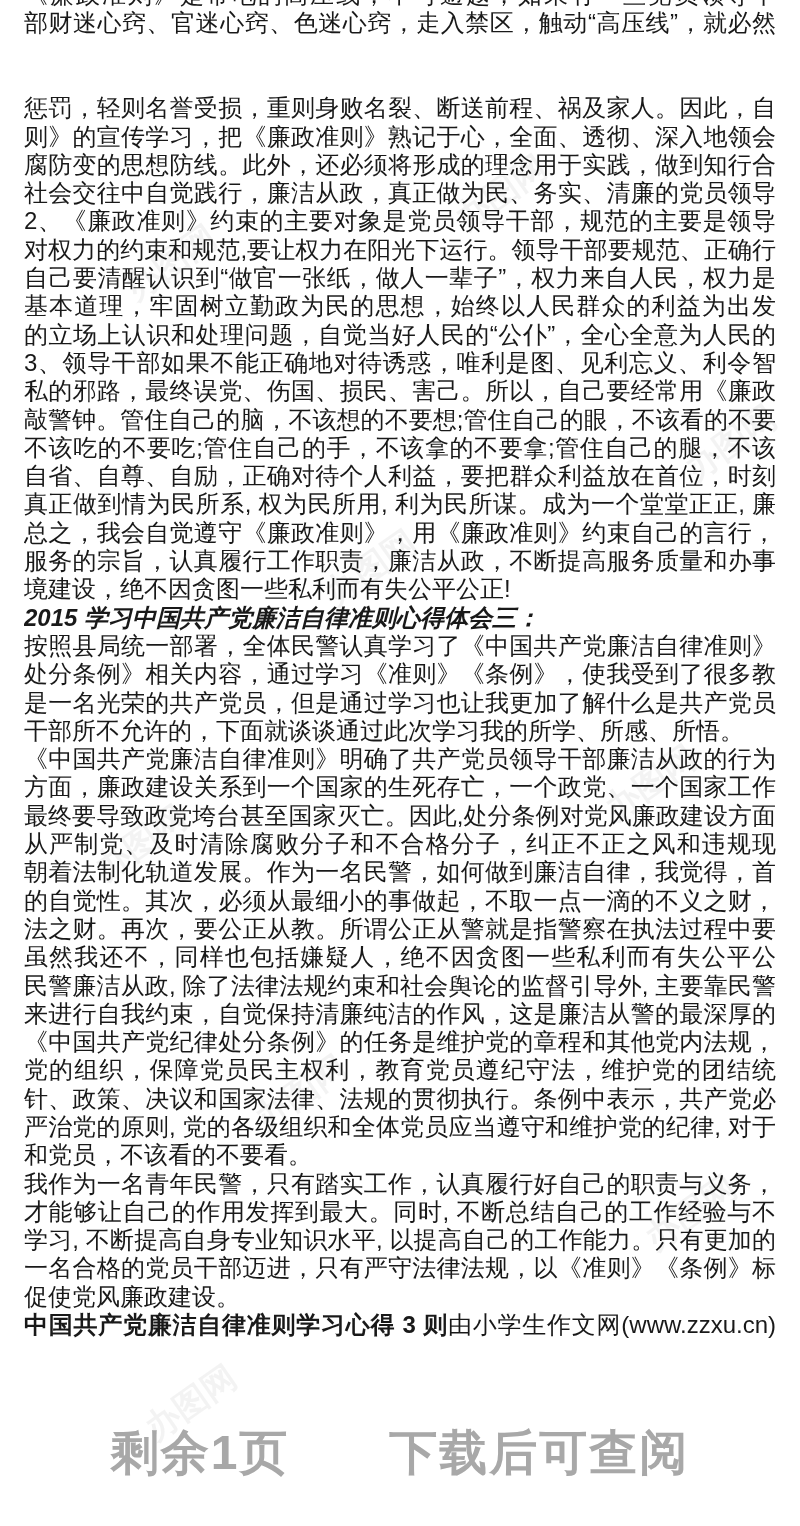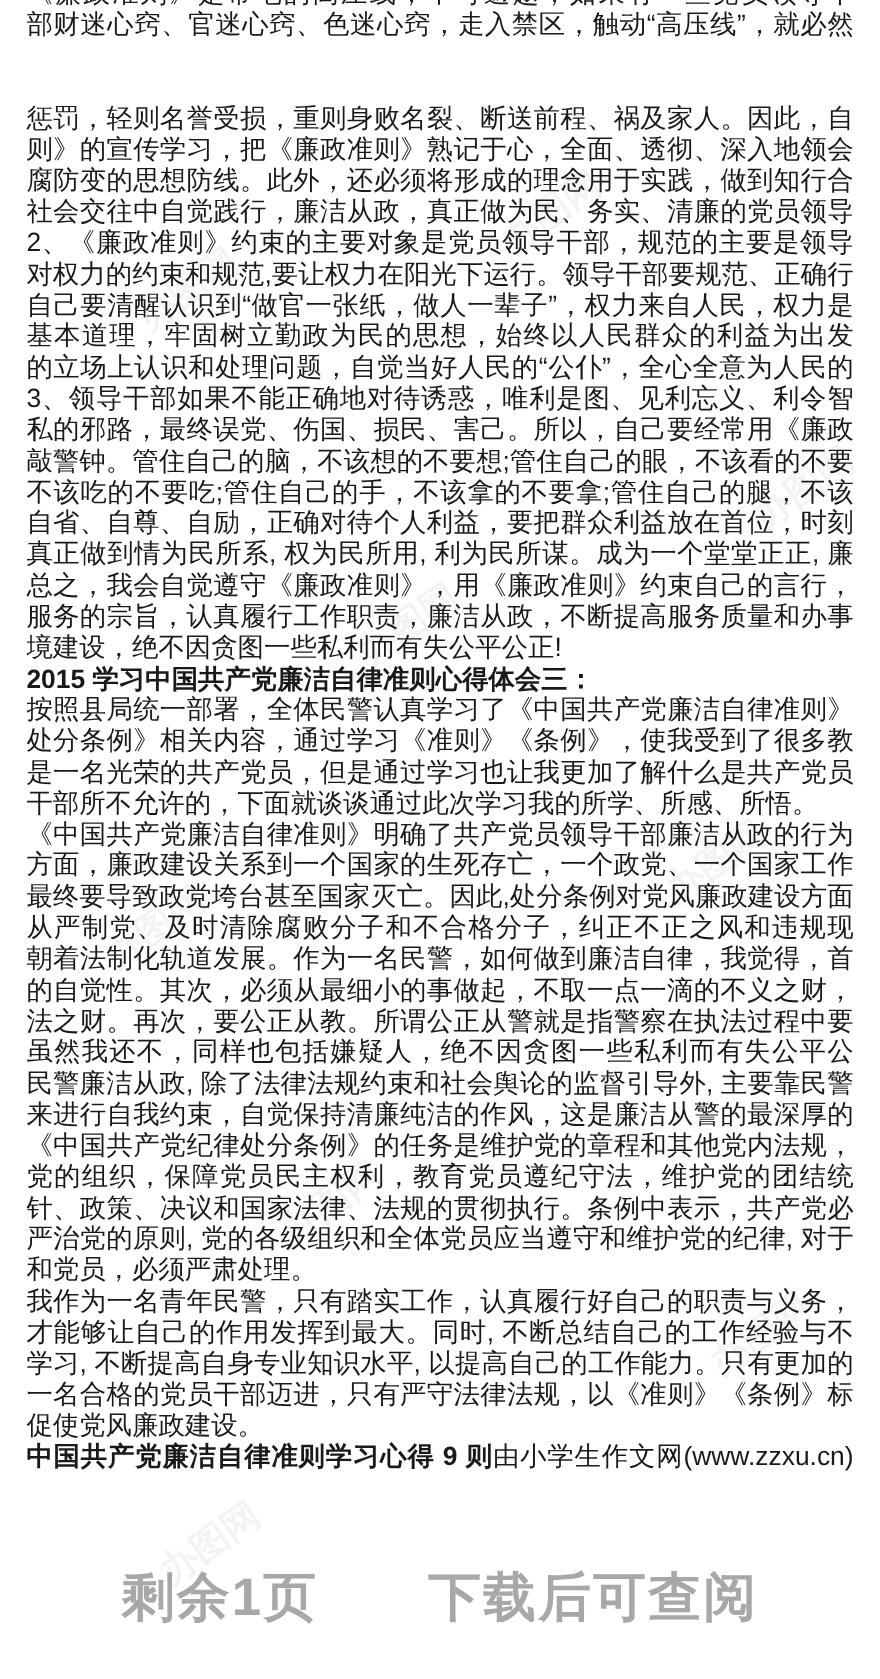--- a/index.html
+++ b/index.html
@@ -27,21 +27,21 @@
   #doc-body{position:relative;z-index:1;}
   .line{
     font-size:24px;
     line-height:28.3px;
     height:28.3px;
     text-align:justify;
     overflow:hidden;
     white-space:normal;
   }
   .line.fill{text-align-last:justify;}
-  .line.bold{font-weight:700;}
+  .line.bold{font-weight:700;font-style:italic;}
   .clipped-wrap{height:9px;overflow:hidden;}
   .clipped-wrap .line{margin-top:-19px;}
   .gap{width:100%;}
   .mixed .b{font-weight:700;}
   .banner{
     position:relative;z-index:1;
     margin-top:84px;
     text-align:center;
     font-size:48px;
     line-height:60px;
@@ -100,22 +100,22 @@
       <div class="line fill">朝着法制化轨道发展。作为一名民警，如何做到廉洁自律，我觉得，首先，要努力培养自律</div>
       <div class="line fill">的自觉性。其次，必须从最细小的事做起，不取一点一滴的不义之财，不向索一针一线的非</div>
       <div class="line fill">法之财。再次，要公正从教。所谓公正从警就是指警察在执法过程中要公平、公正地对待每</div>
       <div class="line">虽然我还不，同样也包括嫌疑人，绝不因贪图一些私利而有失公平公正。</div>
       <div class="line fill">民警廉洁从政, 除了法律法规约束和社会舆论的监督引导外, 主要靠民警自身用廉洁的标准</div>
       <div class="line">来进行自我约束，自觉保持清廉纯洁的作风，这是廉洁从警的最深厚的思想基础。</div>
       <div class="line fill">《中国共产党纪律处分条例》的任务是维护党的章程和其他党内法规，严肃党的纪律，纯洁</div>
       <div class="line fill">党的组织，保障党员民主权利，教育党员遵纪守法，维护党的团结统一，保证党的路线、方</div>
       <div class="line fill">针、政策、决议和国家法律、法规的贯彻执行。条例中表示，共产党必须坚持党要管党、从</div>
       <div class="line fill">严治党的原则, 党的各级组织和全体党员应当遵守和维护党的纪律, 对于违犯党纪的党组织</div>
-      <div class="line">和党员，必须严肃处理。</div>
+      <div class="line">和党员，不该看的不要看。</div>
       <div class="line fill">我作为一名青年民警，只有踏实工作，认真履行好自己的职责与义务，做好自己分内的事，</div>
       <div class="line fill">才能够让自己的作用发挥到最大。同时, 不断总结自己的工作经验与不足之处, 不断向前辈</div>
       <div class="line fill">学习, 不断提高自身专业知识水平, 以提高自己的工作能力。只有更加的完善自我, 才能向</div>
       <div class="line fill">一名合格的党员干部迈进，只有严守法律法规，以《准则》《条例》标准约束自身，才能做</div>
       <div class="line">促使党风廉政建设。</div>
-      <div class="line mixed"><span class="b">中国共产党廉洁自律准则学习心得 9 则</span><span>由小学生作文网(www.zzxu.cn)收集整理,转载请注明</span></div>
+      <div class="line mixed"><span class="b">中国共产党廉洁自律准则学习心得 3 则</span><span>由小学生作文网(www.zzxu.cn)收集整理,转载请注明</span></div>
     </div>
   <div class="banner" style="color: rgb(168, 168, 168);">剩余1页　　下载后可查阅</div>
 </div>
 
 </body></html>

